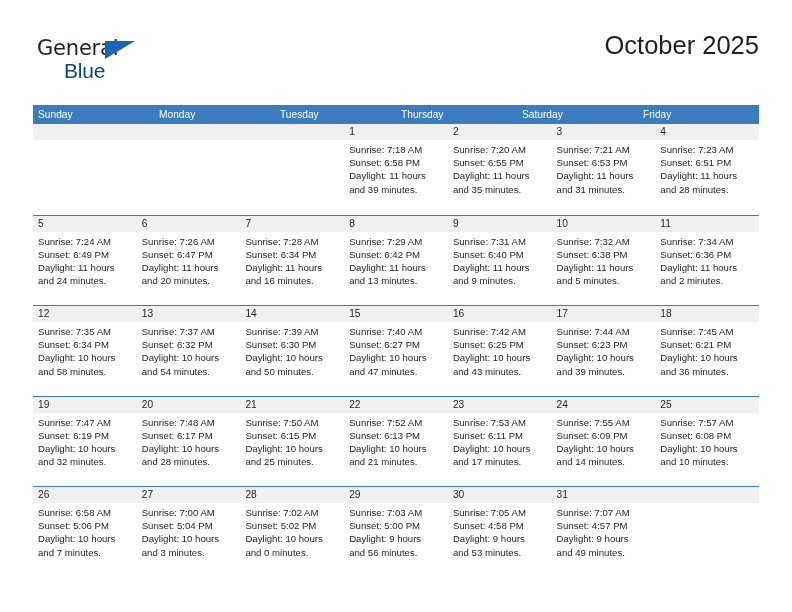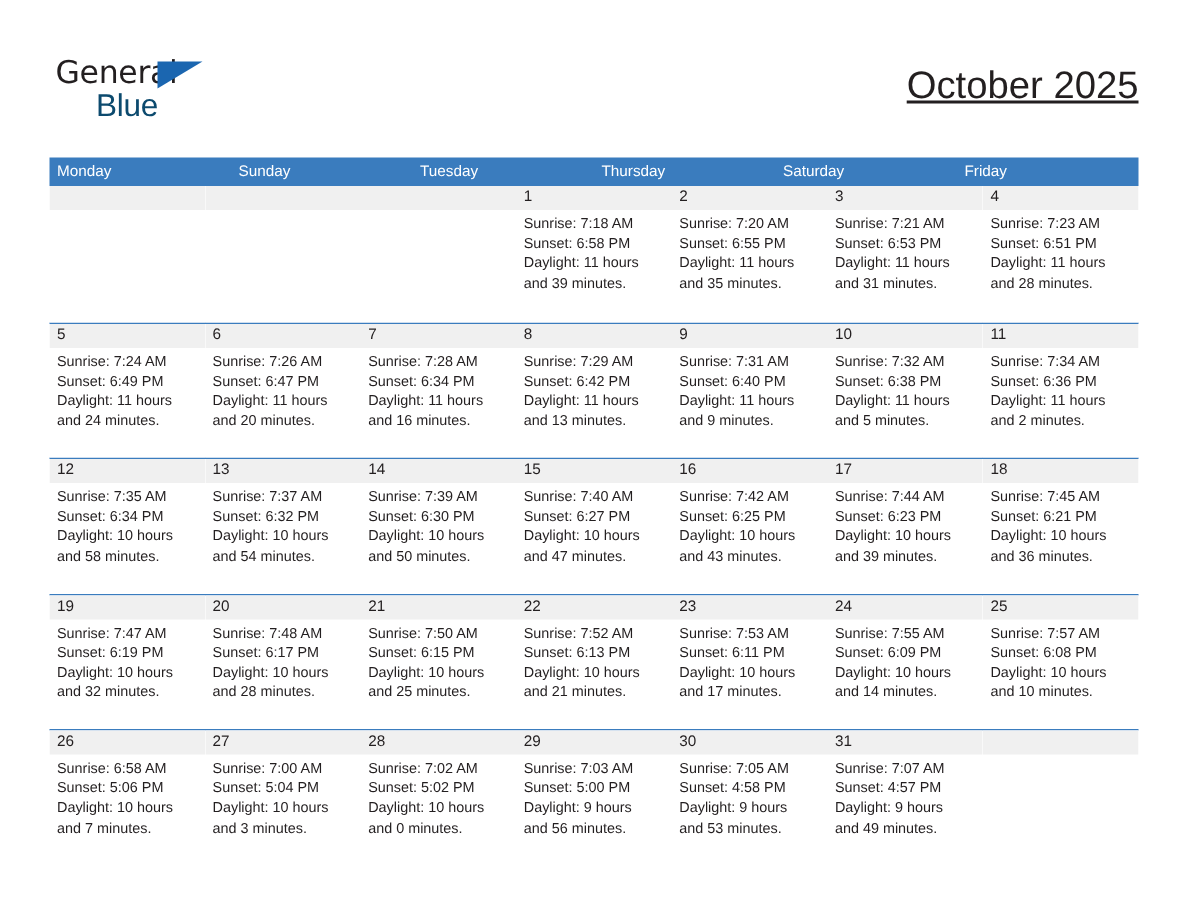--- a/index.html
+++ b/index.html
@@ -64,23 +64,22 @@
     letter-spacing: -0.2px;
     color: #0c4a6e;
     font-family: Liberation Sans, sans-serif;
     font-weight: 400;
     line-height: 1;
   }
 
   .title-block {
     position: absolute;
     right: 0;
-    top: 12px;
+    top: 0;
     text-align: right;
-    text-decoration: underline;
   }
   .cal-title {
     font-size: 25.5px;
     font-weight: 400;
     color: #231f20;
     line-height: 1.18;
     white-space: nowrap;
   }
   .cal-subtitle {
     font-size: 13.2px;
@@ -163,22 +162,22 @@
       <span class="logo-triangle"></span>
       <span class="logo-blue">Blue</span>
     </div>
     <div class="title-block">
       <div class="cal-title">October 2025</div>
     </div>
   </div>
 
   <div class="calendar">
     <div class="weekday-row" id="weekday-row">
+        <div class="weekday">Sunday</div>
         <div class="weekday">Monday</div>
-        <div class="weekday">Sunday</div>
         <div class="weekday">Tuesday</div>
         <div class="weekday">Thursday</div>
         <div class="weekday">Saturday</div>
         <div class="weekday">Friday</div>
       </div>
     <div id="weeks-container">
         <div class="week-row first">
           <div class="day-cell empty">
             <div class="day-num-strip"></div>
             <div class="day-body"></div>

